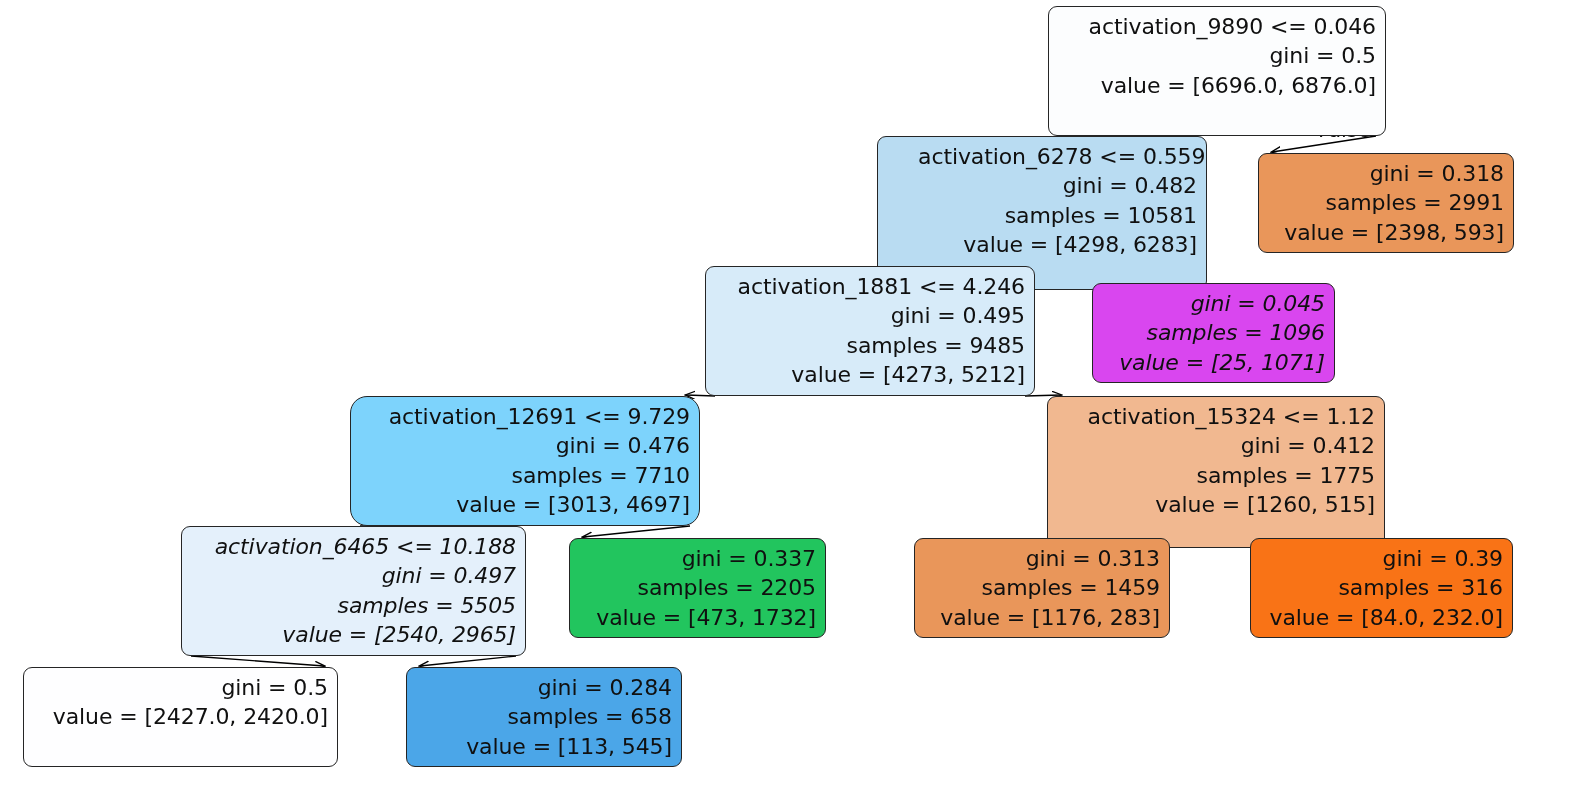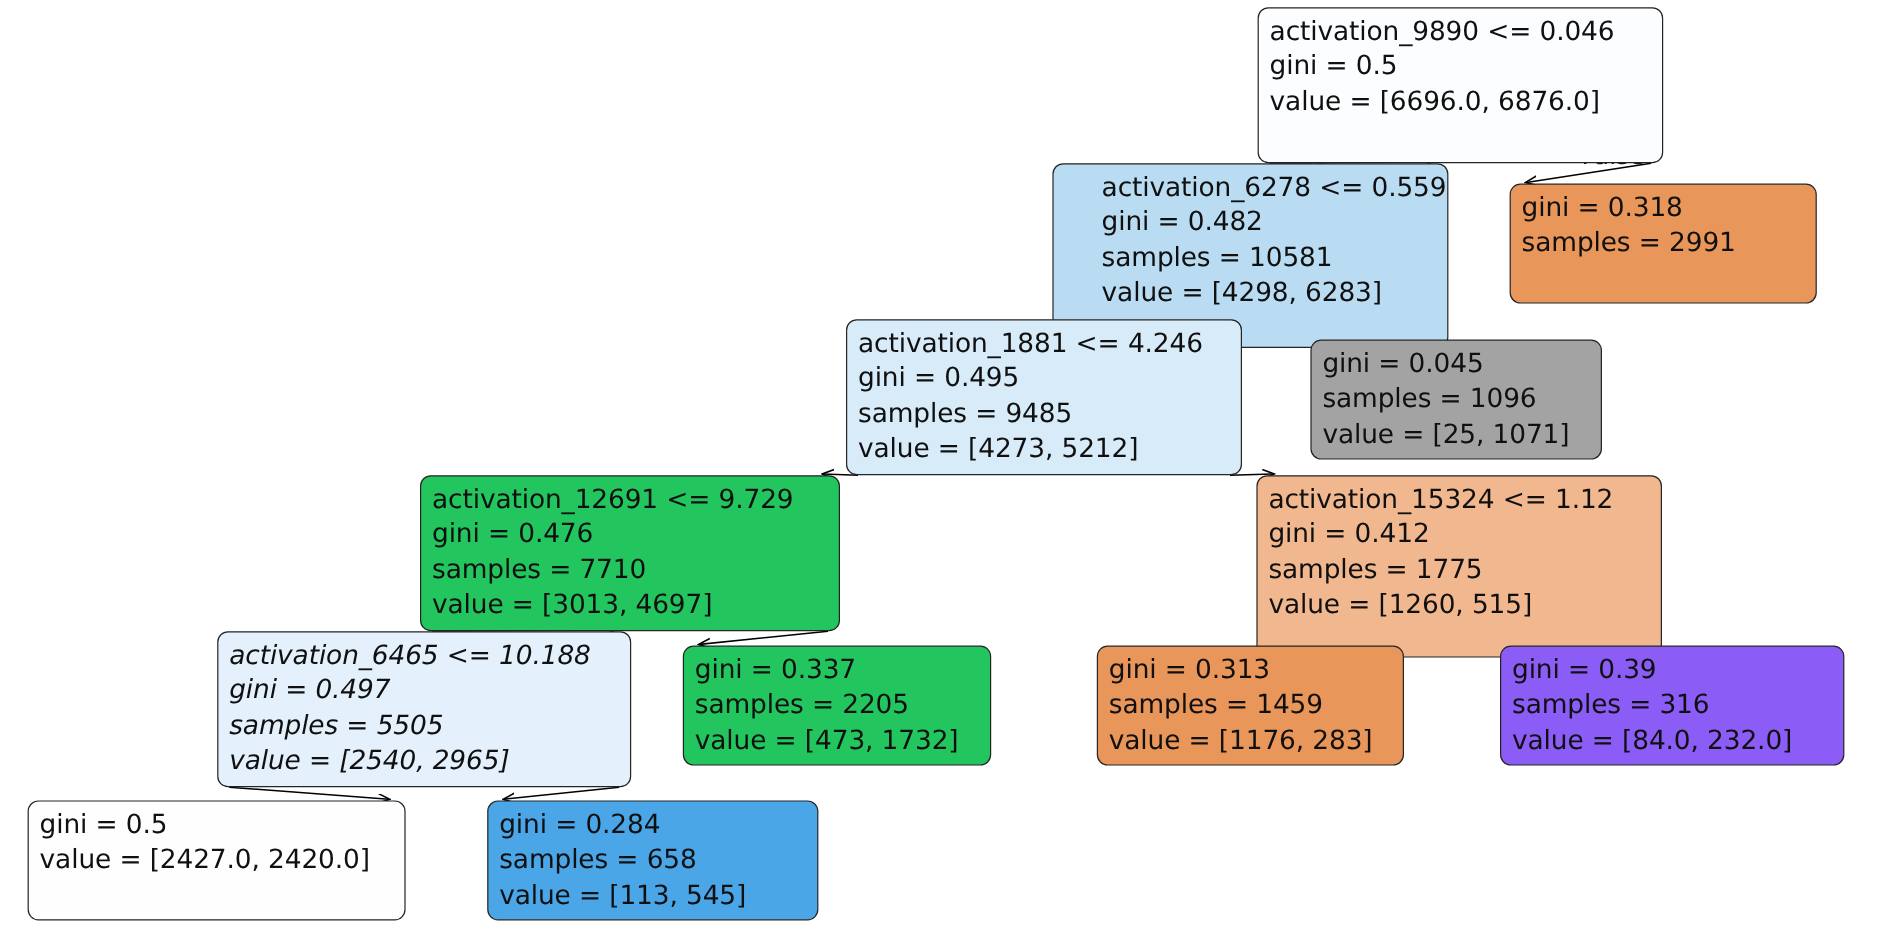--- a/index.html
+++ b/index.html
@@ -26,21 +26,21 @@
     height: 790px;
     pointer-events: none;
     z-index: 1;
   }
   .node {
     position: absolute;
     box-sizing: border-box;
     border: 1.3px solid #252525;
     border-radius: 9px;
     color: #101010;
-    text-align: left;
+    text-align: right;
     font-family: "DejaVu Sans", sans-serif;
     font-size: 22px;
     line-height: 29.3px;
     letter-spacing: -0.1px;
     padding: 5px 9px 6px 9px;
     white-space: nowrap;
     z-index: 2;
   }
   .node .ln {
     display: block;
@@ -92,33 +92,34 @@
       </div>
       <div class="node" style="left: 877px; top: 136px; width: 330px; height: 154px; background: rgb(185, 220, 242); padding-left: 40px;">
         <span class="ln">activation_6278 &lt;= 0.559</span>
         <span class="ln">gini = 0.482</span>
         <span class="ln">samples = 10581</span>
         <span class="ln">value = [4298, 6283]</span>
       </div>
       <div class="node" style="left: 1258px; top: 153px; width: 256px; height: 100px; background: rgb(233, 150, 90);">
         <span class="ln">gini = 0.318</span>
         <span class="ln">samples = 2991</span>
+        <span class="ln">value = [2398, 593]</span>
       </div>
       <div class="node" style="left: 705px; top: 266px; width: 330px; height: 130px; background: rgb(215, 235, 249);">
         <span class="ln">activation_1881 &lt;= 4.246</span>
         <span class="ln">gini = 0.495</span>
         <span class="ln">samples = 9485</span>
         <span class="ln">value = [4273, 5212]</span>
       </div>
-      <div class="node" style="left: 1092px; top: 283px; width: 243px; height: 100px; background: #a3a3a3;">
+      <div class="node" style="left: 1092px; top: 283px; width: 243px; height: 100px; background: #d946ef; font-style: italic;">
         <span class="ln">gini = 0.045</span>
         <span class="ln">samples = 1096</span>
         <span class="ln">value = [25, 1071]</span>
       </div>
-      <div class="node" style="left: 350px; top: 396px; width: 350px; height: 130px; background: #22c55e;">
+      <div class="node" style="left: 350px; top: 396px; width: 350px; height: 130px; background: #7dd3fc; border-radius: 17px;">
         <span class="ln">activation_12691 &lt;= 9.729</span>
         <span class="ln">gini = 0.476</span>
         <span class="ln">samples = 7710</span>
         <span class="ln">value = [3013, 4697]</span>
       </div>
       <div class="node" style="left: 1047px; top: 396px; width: 338px; height: 152px; background: rgb(241, 184, 144);">
         <span class="ln">activation_15324 &lt;= 1.12</span>
         <span class="ln">gini = 0.412</span>
         <span class="ln">samples = 1775</span>
         <span class="ln">value = [1260, 515]</span>
@@ -132,21 +133,21 @@
       <div class="node" style="left: 569px; top: 538px; width: 257px; height: 100px; background: #22c55e;">
         <span class="ln">gini = 0.337</span>
         <span class="ln">samples = 2205</span>
         <span class="ln">value = [473, 1732]</span>
       </div>
       <div class="node" style="left: 914px; top: 538px; width: 256px; height: 100px; background: rgb(233, 150, 90);">
         <span class="ln">gini = 0.313</span>
         <span class="ln">samples = 1459</span>
         <span class="ln">value = [1176, 283]</span>
       </div>
-      <div class="node" style="left: 1250px; top: 538px; width: 287px; height: 100px; background: #8b5cf6;">
+      <div class="node" style="left: 1250px; top: 538px; width: 263px; height: 100px; background: #f97316;">
         <span class="ln">gini = 0.39</span>
         <span class="ln">samples = 316</span>
         <span class="ln">value = [84.0, 232.0]</span>
       </div>
       <div class="node" style="left: 23px; top: 667px; width: 315px; height: 100px; background: rgb(254, 254, 255);">
         <span class="ln">gini = 0.5</span>
         <span class="ln">value = [2427.0, 2420.0]</span>
       </div>
       <div class="node" style="left: 406px; top: 667px; width: 276px; height: 100px; background: rgb(75, 166, 232);">
         <span class="ln">gini = 0.284</span>

